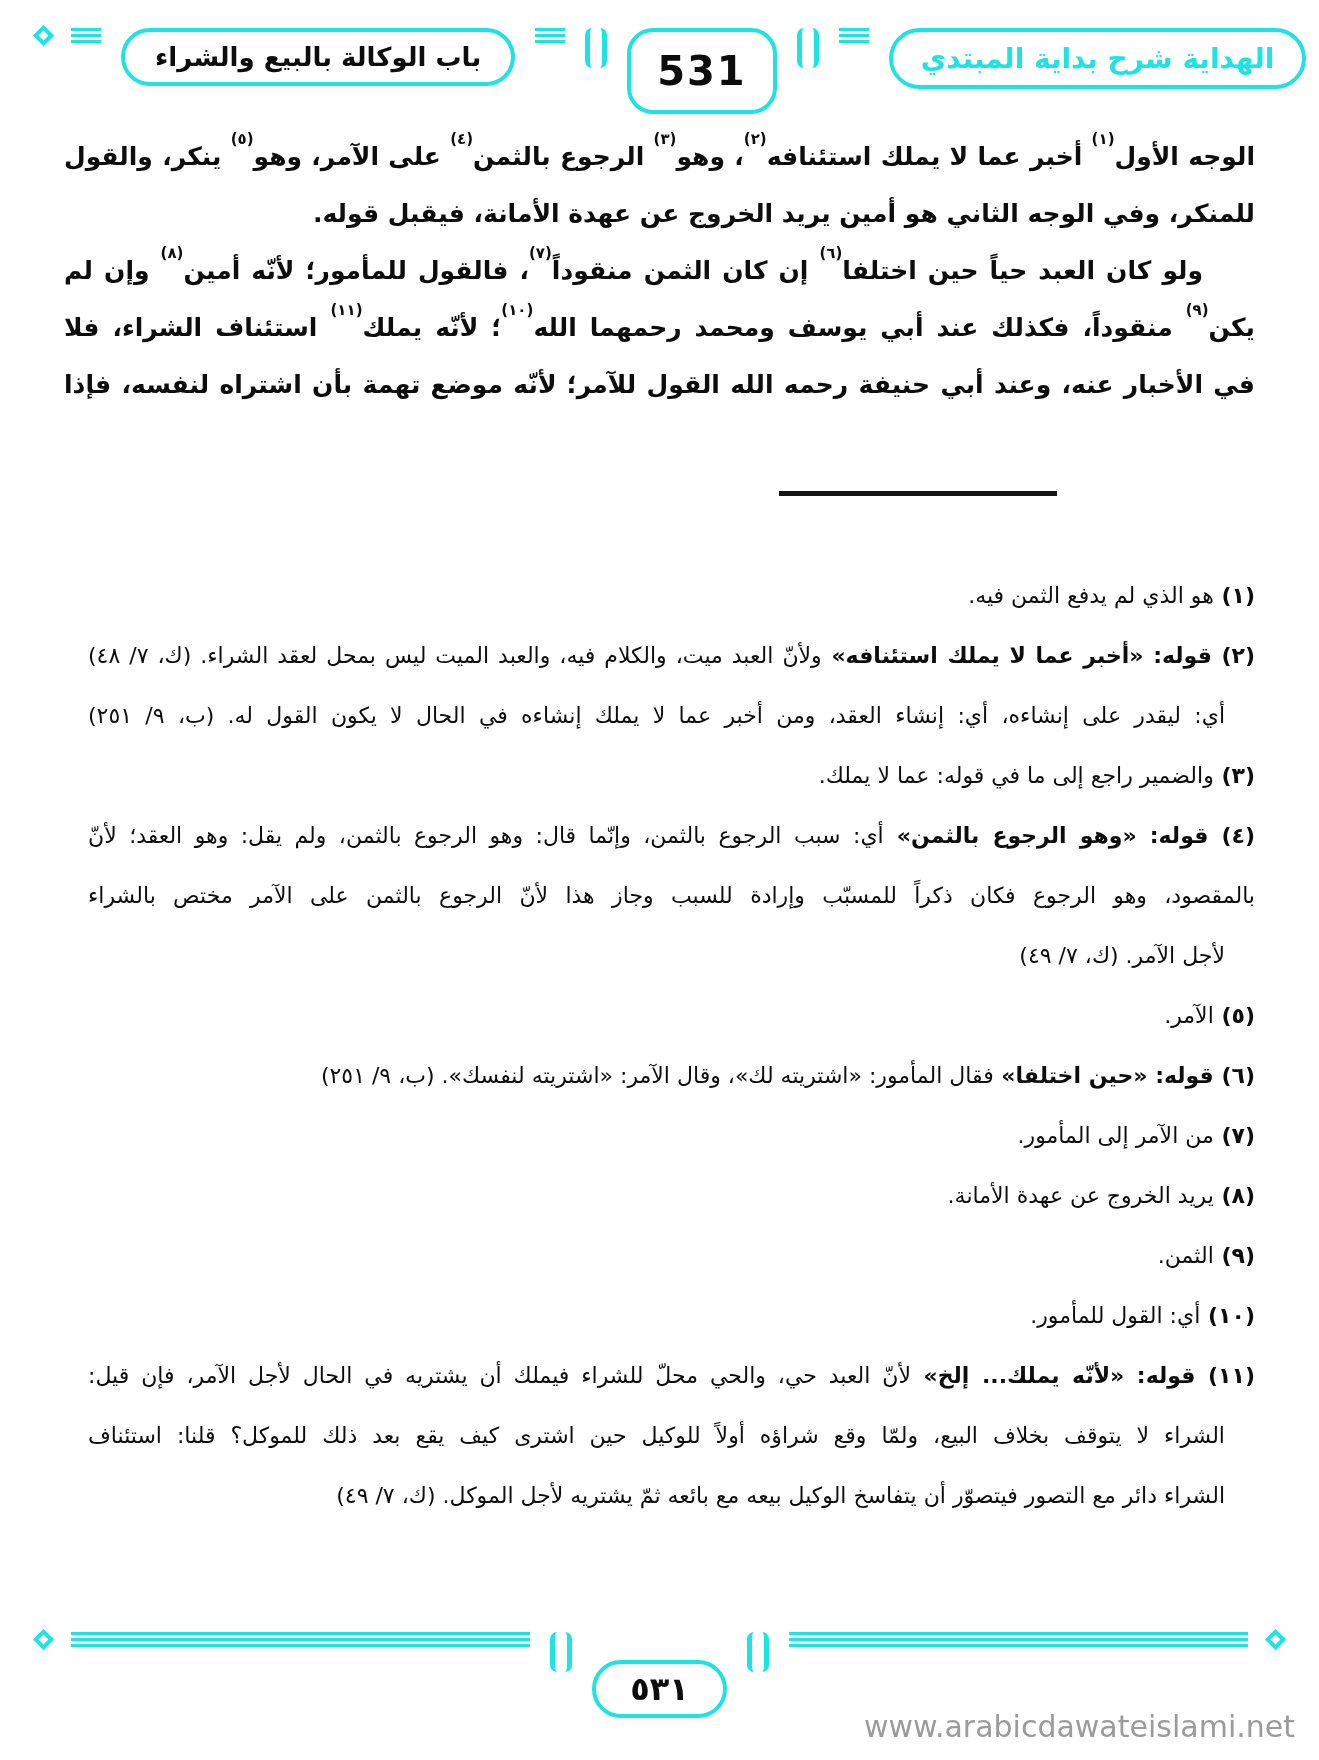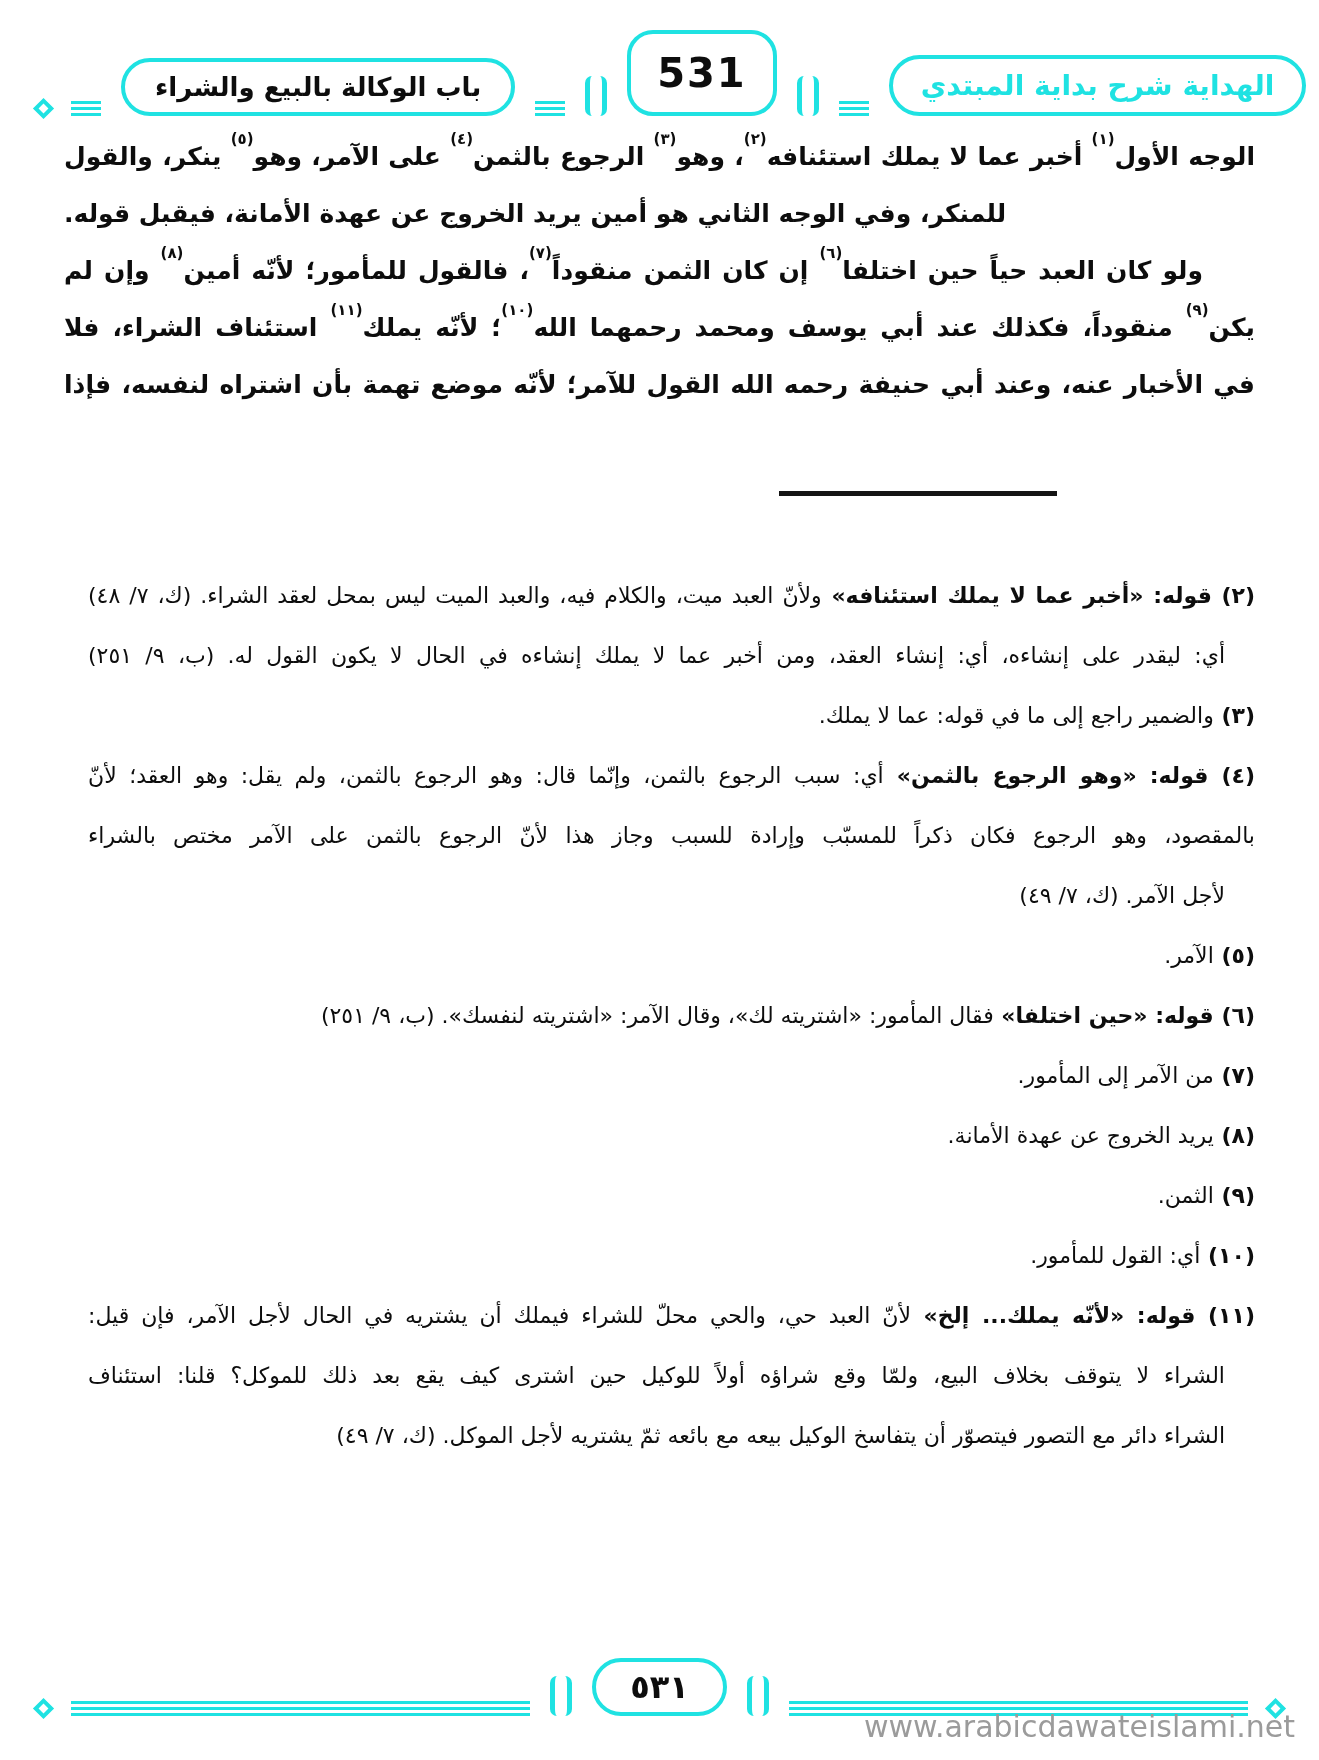--- a/index.html
+++ b/index.html
@@ -3,21 +3,21 @@
 <meta charset="utf-8">
 <style>
   * { margin:0; padding:0; box-sizing:border-box; }
   html,body { background:#ffffff; }
   .page {
     position:relative; width:1319px; height:1760px; background:#ffffff;
     font-family:"DejaVu Sans", sans-serif; color:#0d0d0d; overflow:hidden;
     --accent:#1fe2e2; --ink:#0d0d0d; --wm:#9b9b9b;
   }
   
-  .band { position:absolute; left:36px; right:36px; display:flex; align-items:flex-end;gap:20px; }
+  .band { position:absolute; left:36px; right:36px; display:flex; align-items:flex-start;gap:20px; }
   .band-header { top:28px; height:88px; }
   .band-footer { top:1632px; height:84px; }
   .tip {
     flex:0 0 auto; width:15px; height:15px;
     border:4px solid var(--accent); transform:rotate(45deg);
   }
   .connector {
     flex:1 1 0; height:15px; min-width:30px;
     background:linear-gradient(to bottom,
       var(--accent) 0 3px, #ffffff 3px 6px,
@@ -47,21 +47,21 @@
     font-size:28px; font-weight:bold; color:var(--accent); direction:rtl;
   }
   .capsule-folio {
     border-radius:30px; padding:6px 34px;
     font-size:32px; font-weight:bold; color:var(--ink); direction:rtl;margin-top:28px;
   }
   
   .body-text { position:absolute; top:128px; right:64px; left:64px; direction:rtl; }
   .bline {
     font-size:25px; font-weight:bold; color:var(--ink);
-    height:57px; line-height:57px; overflow:hidden; text-align:left;
+    height:57px; line-height:57px; overflow:hidden; text-align:right;
   }
   .bline.just { text-align:justify; text-align-last:justify; }
   .bline.indent { padding-right:52px; }
   sup.fnmark {
     font-size:15px; line-height:0; position:relative; top:-12px; font-weight:bold;
   }
   
   .fn-sep { position:absolute; top:491px; left:779px; width:278px; height:5px; background:#141414; }
   .footnotes { position:absolute; top:566px; right:64px; left:64px; direction:rtl; }
   .fline {
@@ -106,20 +106,21 @@
       <div class="bline just"><span>الوجه الأول</span><sup class="fnmark">(١)</sup><span> أخبر عما لا يملك استئنافه</span><sup class="fnmark">(٢)</sup><span>، وهو</span><sup class="fnmark">(٣)</sup><span> الرجوع بالثمن</span><sup class="fnmark">(٤)</sup><span> على الآمر، وهو</span><sup class="fnmark">(٥)</sup><span> ينكر، والقول</span></div>
       <div class="bline"><span>للمنكر، وفي الوجه الثاني هو أمين يريد الخروج عن عهدة الأمانة، فيقبل قوله.</span></div>
       <div class="bline just indent"><span>ولو كان العبد حياً حين اختلفا</span><sup class="fnmark">(٦)</sup><span> إن كان الثمن منقوداً</span><sup class="fnmark">(٧)</sup><span>، فالقول للمأمور؛ لأنّه أمين</span><sup class="fnmark">(٨)</sup><span> وإن لم</span></div>
       <div class="bline just"><span>يكن</span><sup class="fnmark">(٩)</sup><span> منقوداً، فكذلك عند أبي يوسف ومحمد رحمهما الله</span><sup class="fnmark">(١٠)</sup><span>؛ لأنّه يملك</span><sup class="fnmark">(١١)</sup><span> استئناف الشراء، فلا يتهم</span></div>
       <div class="bline just"><span>في الأخبار عنه، وعند أبي حنيفة رحمه الله القول للآمر؛ لأنّه موضع تهمة بأن اشتراه لنفسه، فإذا رأى</span></div>
     </div>
 
   <div class="fn-sep"></div>
 
   <div class="footnotes">
+      <div class="fline"><span class="bold">(١) </span><span>هو الذي لم يدفع الثمن فيه.</span></div>
       <div class="fline just"><span class="bold">(٢) قوله: «أخبر عما لا يملك استئنافه» </span><span>ولأنّ العبد ميت، والكلام فيه، والعبد الميت ليس بمحل لعقد الشراء. (ك، ٧/ ٤٨)</span></div>
       <div class="fline just indent"><span>أي: ليقدر على إنشاءه، أي: إنشاء العقد، ومن أخبر عما لا يملك إنشاءه في الحال لا يكون القول له. (ب، ٩/ ٢٥١)</span></div>
       <div class="fline"><span class="bold">(٣) </span><span>والضمير راجع إلى ما في قوله: عما لا يملك.</span></div>
       <div class="fline just"><span class="bold">(٤) قوله: «وهو الرجوع بالثمن» </span><span>أي: سبب الرجوع بالثمن، وإنّما قال: وهو الرجوع بالثمن، ولم يقل: وهو العقد؛ لأنّ</span></div>
       <div class="fline just"><span>بالمقصود، وهو الرجوع فكان ذكراً للمسبّب وإرادة للسبب وجاز هذا لأنّ الرجوع بالثمن على الآمر مختص بالشراء</span></div>
       <div class="fline indent"><span>لأجل الآمر. (ك، ٧/ ٤٩)</span></div>
       <div class="fline"><span class="bold">(٥) </span><span>الآمر.</span></div>
       <div class="fline"><span class="bold">(٦) قوله: «حين اختلفا» </span><span>فقال المأمور: «اشتريته لك»، وقال الآمر: «اشتريته لنفسك». (ب، ٩/ ٢٥١)</span></div>
       <div class="fline"><span class="bold">(٧) </span><span>من الآمر إلى المأمور.</span></div>
       <div class="fline"><span class="bold">(٨) </span><span>يريد الخروج عن عهدة الأمانة.</span></div>

